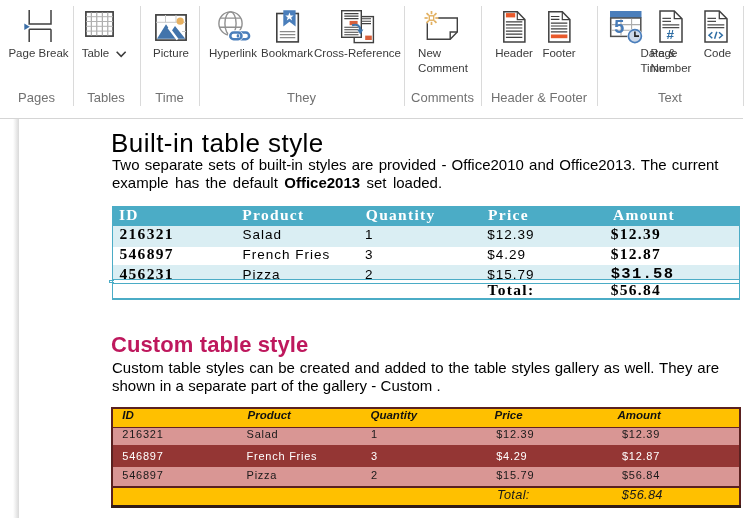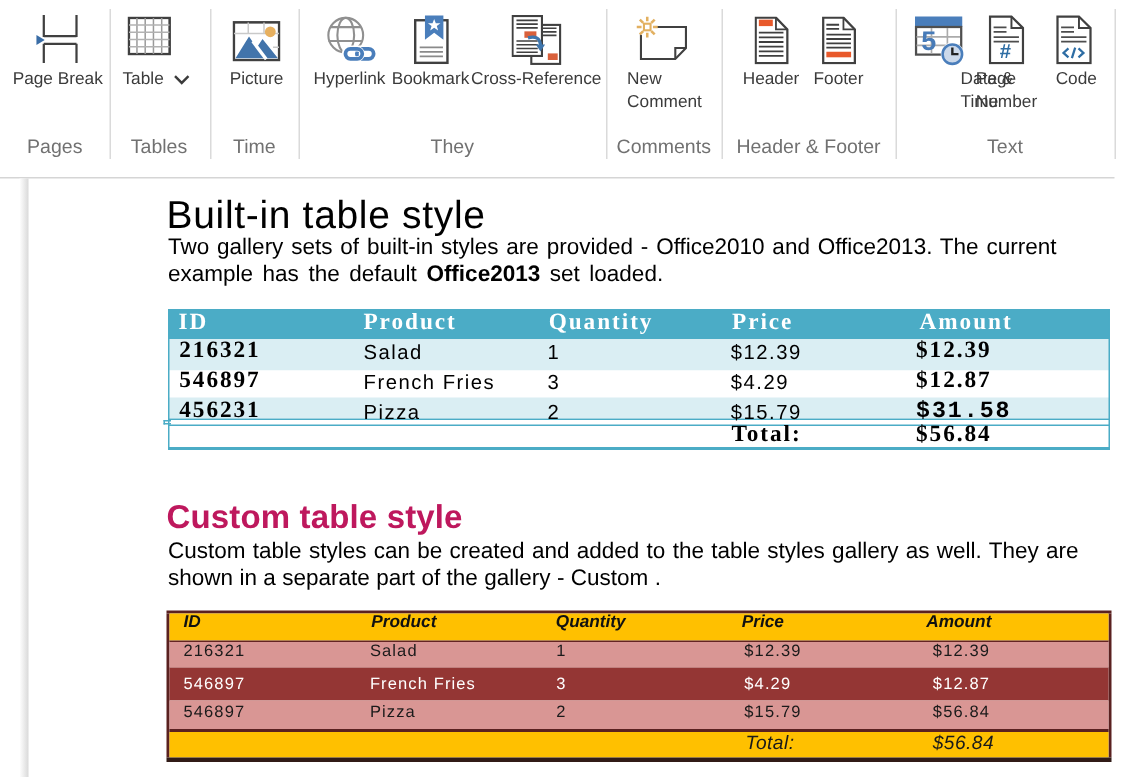--- a/index.html
+++ b/index.html
@@ -156,21 +156,21 @@
   <path d="M1 1 H15.3 L23 8.7 V32 H1 Z" fill="#fff" stroke="#404040" stroke-width="1.5"></path>
   <path d="M15.3 1 V8.7 H23" fill="none" stroke="#404040" stroke-width="1.3"></path>
   <path d="M3.4 8.3 H12 M3.4 11.3 H12" stroke="#4d4d4d" stroke-width="1.2" fill="none"></path>
   <path d="M3.4 14.8 H20.3 M3.4 17.7 H20.3" stroke="#4d4d4d" stroke-width="1.2" fill="none"></path>
   <path d="M8.3 22.3 L5 25.3 L8.3 28.3 M15 22.3 L18.3 25.3 L15 28.3 M12.8 21.8 L10.6 28.8" stroke="#2e6da4" stroke-width="1.5" fill="none"></path>
 </svg>
 
 <div class="abs" style="left:13px;top:119px;width:6px;height:399px;background:linear-gradient(to right,#ffffff,#d9d9d9);"></div>
 
 <div class="abs" style="left:111px;top:132px;font-size:26px;font-weight:normal;color:#000000;line-height:22px;letter-spacing:0.45px;">Built-in table style</div>
-<div class="abs" style="left:112px;top:156.2px;font-size:15px;color:#000;line-height:18px;word-spacing:1.05px;">Two gallery sets of built-in styles are provided - Office2010 and Office2013. The current</div>
+<div class="abs" style="left:112px;top:156.2px;font-size:15px;color:#000;line-height:18px;word-spacing:1.05px;">Two separate sets of built-in styles are provided - Office2010 and Office2013. The current</div>
 <div class="abs" style="left:112px;top:174.2px;font-size:15px;color:#000;line-height:18px;word-spacing:2.2px;">example has the default <b>Office2013</b> set loaded.</div>
 
 <div class="abs" style="left:111px;top:333.5px;font-size:22px;font-weight:bold;color:#be185d;line-height:22px;letter-spacing:0.1px;">Custom table style</div>
 <div class="abs" style="left:112px;top:359.2px;font-size:15px;color:#000;line-height:18px;width:607px;text-align:justify;text-align-last:justify;white-space:normal;">Custom table styles can be created and added to the table styles gallery as well. They are</div>
 <div class="abs" style="left:112px;top:377.2px;font-size:15px;color:#000;line-height:18px;word-spacing:0.1px;">shown in a separate part of the gallery - Custom .</div>
 
 <div class="abs" style="left:112px;top:206px;width:627.5px;">
   <div style="position:relative;width:627.5px;">
     <div style="height:20px;background:#4bacc6;"></div>
     <div style="height:20.5px;background:#daeef3;"></div>

